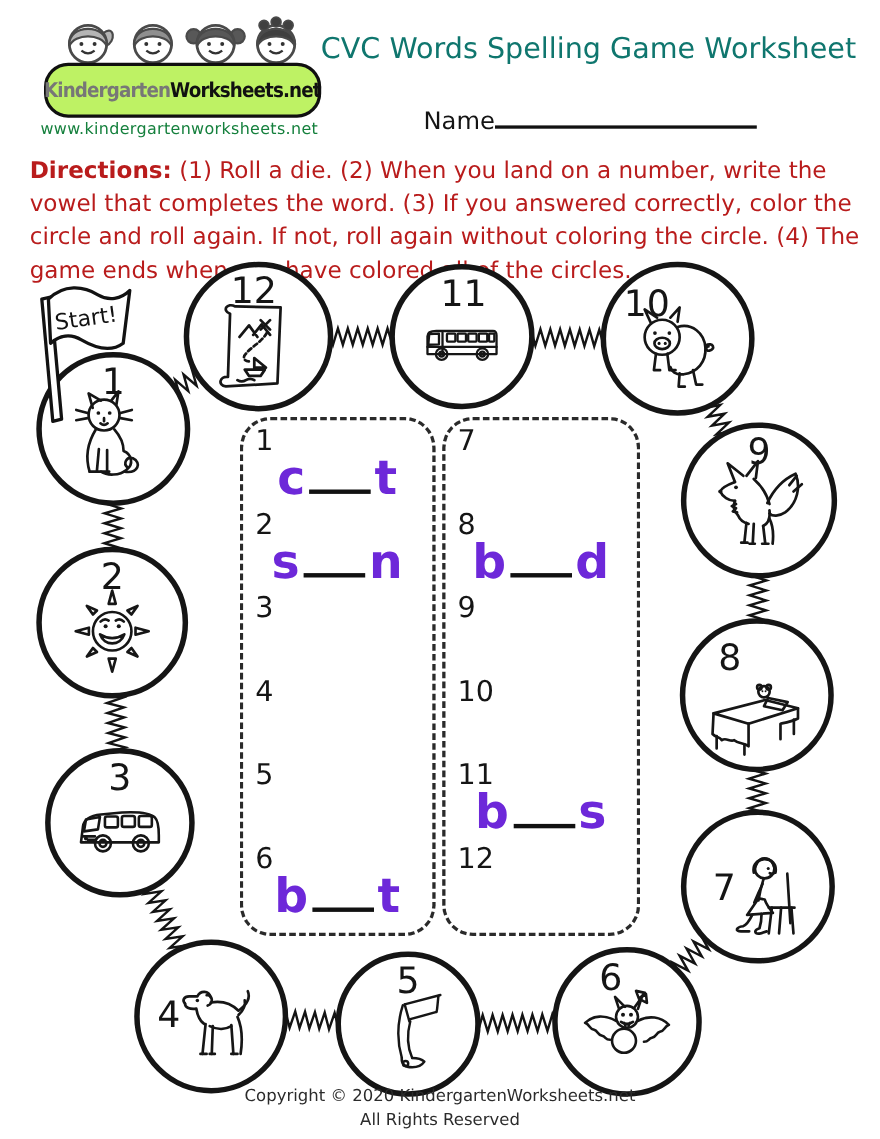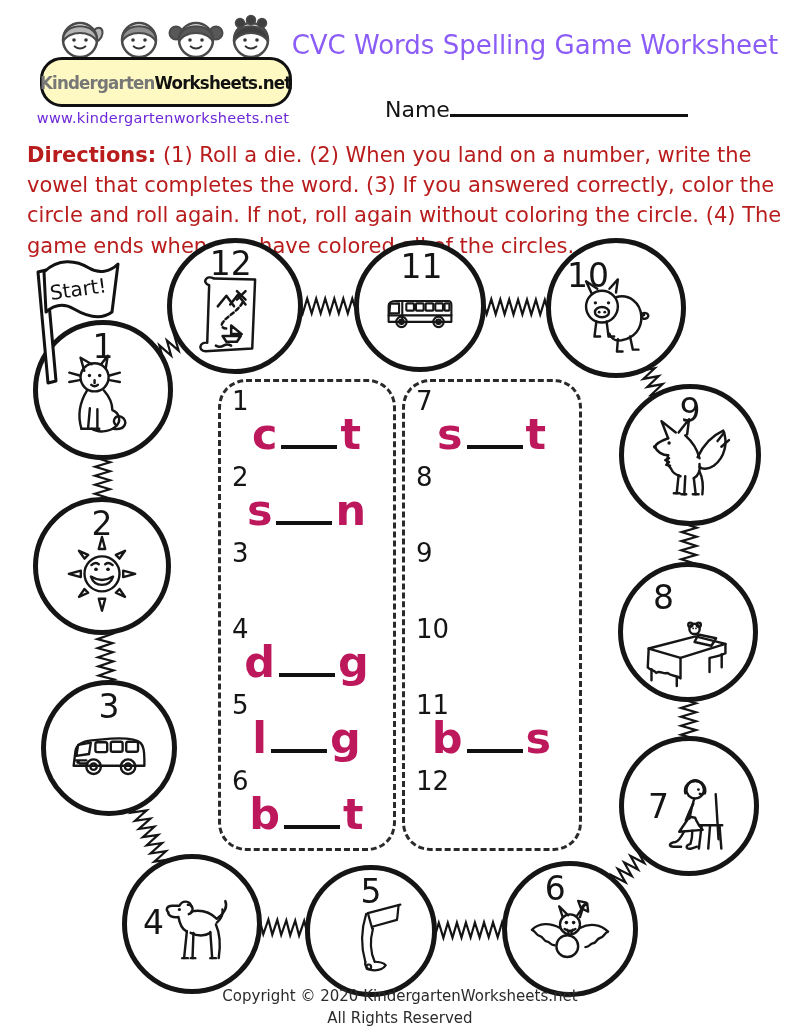--- a/index.html
+++ b/index.html
@@ -6,31 +6,31 @@
   body {
     width:800px; height:1035px; position:relative; overflow:hidden;
     background:#ffffff; color:#141414;
     font-family:"DejaVu Sans", sans-serif;
   }
 
   
   .logo-heads { position:absolute; left:50px; top:6px; width:232px; height:58px; z-index:1; }
   .logo-box {
     position:absolute; left:40px; top:57px; width:246px; height:44px; z-index:2;
-    background:#fef9c3; border:3.5px solid #101010; border-radius:22px;
+    background:#bef264; border:3.5px solid #101010; border-radius:22px;
     display:flex; align-items:center; justify-content:center; white-space:nowrap;
   }
   .logo-text { font-size:18.5px; font-weight:bold; letter-spacing:-0.9px; transform:scaleX(0.9); }
   .lg1 { color:#777777; }
   .lg2 { color:#111111; }
   .logo-url { position:absolute; left:30px; top:110px; width:266px; text-align:center;
-    font-size:14.5px; color:#6d28d9; letter-spacing:0.3px; }
+    font-size:14.5px; color:#15803d; letter-spacing:0.3px; }
 
   .title { position:absolute; left:285px; top:30px; width:500px; text-align:center;
-    font-size:26px; color:#8b5cf6; }
+    font-size:26px; color:#0f766e; }
   .name-row { position:absolute; left:385px; top:84px; font-size:22px; }
   .name-blank { display:inline-block; width:238px; height:30px; border-bottom:3px solid #111; }
 
   .directions { position:absolute; left:27px; top:140px; width:756px;
     font-size:21px; line-height:1.44; color:#b91c1c; }
   .dlabel { font-weight:bold; }
 
   
   .springs { position:absolute; left:0; top:0; width:800px; height:1035px; z-index:0; }
   .springs path { stroke:#141414; stroke-width:2.2; fill:none; }
@@ -52,21 +52,21 @@
 
   
   .panel { position:absolute; box-sizing:border-box; z-index:3; background:#fff;
     border:3.5px dashed #2a2a2a; border-radius:28px;
     display:flex; flex-direction:column; padding:5px 0; }
   .panel-left  { left:218px; top:379px; width:178px; height:472px; }
   .panel-right { left:402px; top:379px; width:180px; height:472px; }
   .wrow { flex:1; position:relative; }
   .wnum { position:absolute; top:1px; left:11px; font-size:26px; color:#151515; line-height:1; }
   .word { position:absolute; left:0; right:0; top:22px; text-align:center;
-    font-size:43px; font-weight:bold; line-height:1; color:#be185d; letter-spacing:1px; }
+    font-size:43px; font-weight:bold; line-height:1; color:#6d28d9; letter-spacing:1px; }
   .blank { display:inline-block; width:56px; height:36px; margin:0 3px;
     border-bottom:4px solid #111; vertical-align:baseline; }
 
   .footer { position:absolute; left:0; top:986px; width:800px; text-align:center; z-index:4;
     font-size:15px; color:#2b2b2b; line-height:1.45; }
 </style>
 </head>
 <body>
 
 <svg class="logo-heads" viewBox="0 0 232 58">
@@ -330,39 +330,37 @@
   </div>
   <div class="wrow">
     <span class="wnum">2</span>
     <div class="word"><span>s</span><span class="blank"></span><span>n</span></div>
   </div>
   <div class="wrow">
     <span class="wnum">3</span>
   </div>
   <div class="wrow">
     <span class="wnum">4</span>
-    <div class="word"><span>d</span><span class="blank"></span><span>g</span></div>
   </div>
   <div class="wrow">
     <span class="wnum">5</span>
-    <div class="word"><span>l</span><span class="blank"></span><span>g</span></div>
   </div>
   <div class="wrow">
     <span class="wnum">6</span>
     <div class="word"><span>b</span><span class="blank"></span><span>t</span></div>
   </div>
 </div>
 
 <div class="panel panel-right">
   <div class="wrow">
     <span class="wnum">7</span>
-    <div class="word"><span>s</span><span class="blank"></span><span>t</span></div>
   </div>
   <div class="wrow">
     <span class="wnum">8</span>
+    <div class="word"><span>b</span><span class="blank"></span><span>d</span></div>
   </div>
   <div class="wrow">
     <span class="wnum">9</span>
   </div>
   <div class="wrow">
     <span class="wnum">10</span>
   </div>
   <div class="wrow">
     <span class="wnum">11</span>
     <div class="word"><span>b</span><span class="blank"></span><span>s</span></div>

